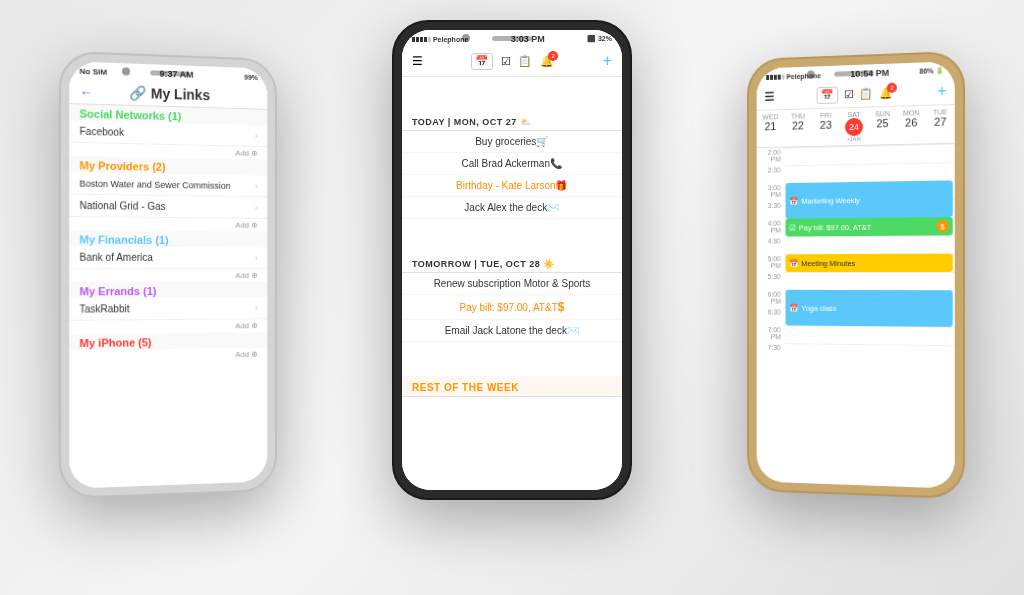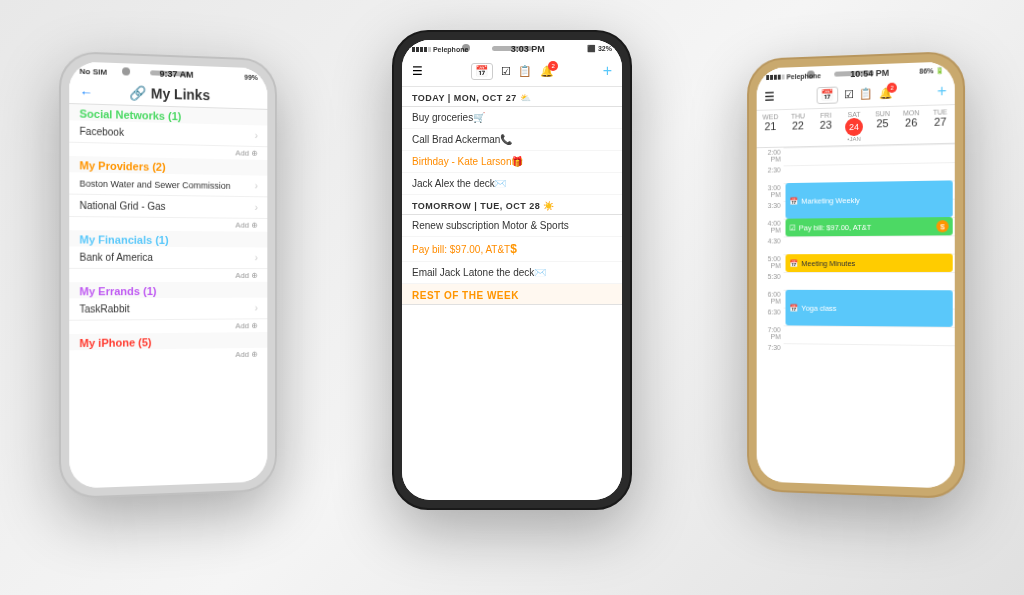--- a/index.html
+++ b/index.html
@@ -55,21 +55,21 @@
       overflow: hidden;
     }
 
     
     .phone-middle {
       width: 240px;
       height: 480px;
       background: #2a2a2a;
       left: 50%;
       transform: translateX(-50%);
-      top: 30px;
+      top: 20px;
       border: 2px solid #1a1a1a;
       z-index: 3;
     }
 
     .phone-middle .phone-inner {
       position: absolute;
       top: 8px;
       left: 8px;
       right: 8px;
       bottom: 8px;
@@ -214,27 +214,28 @@
       align-items: center;
     }
 
     .day-section-header {
       padding: 6px 10px 3px;
       font-size: 9px;
       font-weight: 700;
       color: #333;
       border-bottom: 1px solid #e0e0e0;
       letter-spacing: 0.5px;
+      margin-top: 34px;
     }
     .task-item {
       padding: 5px 10px;
       font-size: 10px;
       border-bottom: 1px solid #f5f5f5;
       display: flex;
-      justify-content: flex-start;
+      justify-content: center;
       align-items: center;
       color: #333;
     }
     .task-item.orange { color: #FF8C00; }
     .task-icon {
       font-size: 10px;
     }
 
     
     .cal-toolbar {

